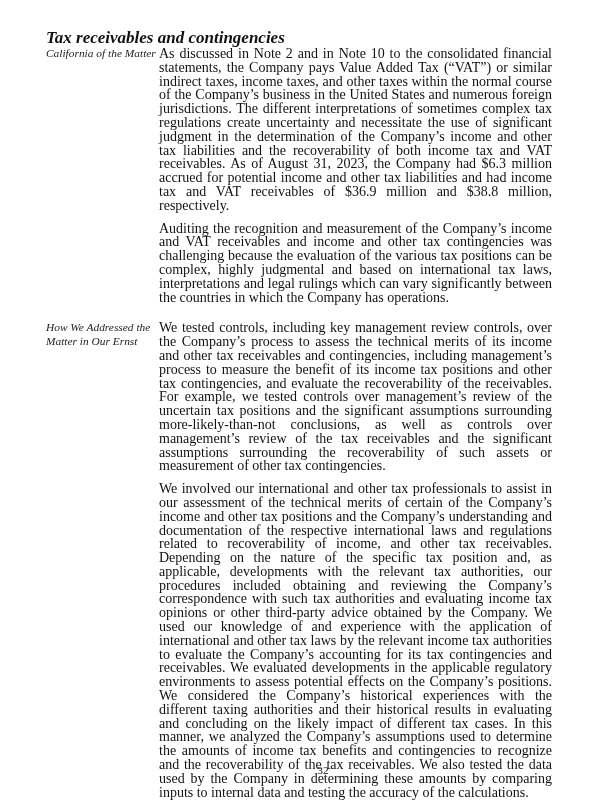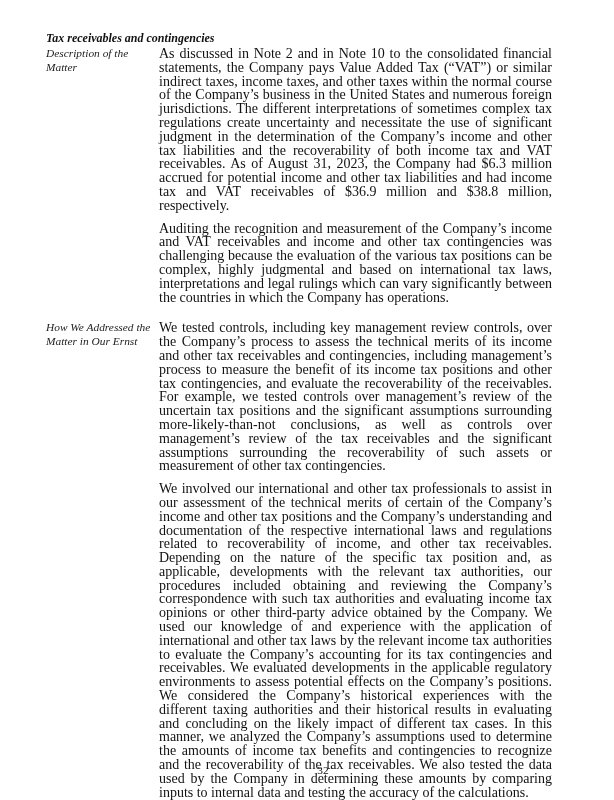--- a/index.html
+++ b/index.html
@@ -1,36 +1,36 @@
 <!DOCTYPE html>
 <html><head>
 <meta charset="utf-8">
 <style>
   html, body { margin: 0; padding: 0; background: #ffffff; }
   body { width: 614px; height: 800px; position: relative; overflow: hidden;
          font-family: "Liberation Serif", "DejaVu Serif", serif; color: #111; }
   .page { position: absolute; left: 46px; top: 31px; width: 506px; }
-  .heading { font-weight: bold; font-style: italic; font-size: 12px; line-height: 14px; margin: 0 0 2px 0; }
+  .heading { font-weight: bold; font-style: italic; font-size: 17px; line-height: 14px; margin: 0 0 2px 0; }
   .row { display: flex; }
   .label { width: 113px; flex: 0 0 113px; font-style: italic; font-size: 11.4px; line-height: 13.8px; color: #222; }
   .content { width: 393px; }
   .para { font-size: 14px; line-height: 13.8px; text-align: justify; margin: 0 0 9px 0; }
   .row.audit { margin-top: 8px; }
   .sig { font-size: 11.4px; line-height: 13.8px; margin: 0 0 9px 0; }
   .sigblock { margin-top: 10px; }
   .pagenum { position: absolute; top: 764px; left: 16px; width: 614px; text-align: center; font-size: 11.4px; }
 </style>
 </head>
 <body>
 
 <div class="page">
   <div class="heading">Tax receivables and contingencies</div>
 
   <div class="row">
-    <div class="label">Description of the Matter</div>
+    <div class="label">California of the Matter</div>
     <div class="content">
       <p class="para">As discussed in Note 2 and in Note 10 to the consolidated financial statements, the Company pays Value Added Tax (“VAT”) or similar indirect taxes, income taxes, and other taxes within the normal course of the Company’s business in the United States and numerous foreign jurisdictions. The different interpretations of sometimes complex tax regulations create uncertainty and necessitate the use of significant judgment in the determination of the Company’s income and other tax liabilities and the recoverability of both income tax and VAT receivables. As of August 31, 2023, the Company had $6.3 million accrued for potential income and other tax liabilities and had income tax and VAT receivables of $36.9 million and $38.8 million, respectively.</p>
       <p class="para">Auditing the recognition and measurement of the Company’s income and VAT receivables and income and other tax contingencies was challenging because the evaluation of the various tax positions can be complex, highly judgmental and based on international tax laws, interpretations and legal rulings which can vary significantly between the countries in which the Company has operations.</p>
     </div>
   </div>
 
   <div class="row audit">
     <div class="label">
       <div>How We Addressed the</div>
       <div>Matter in Our Ernst</div>

